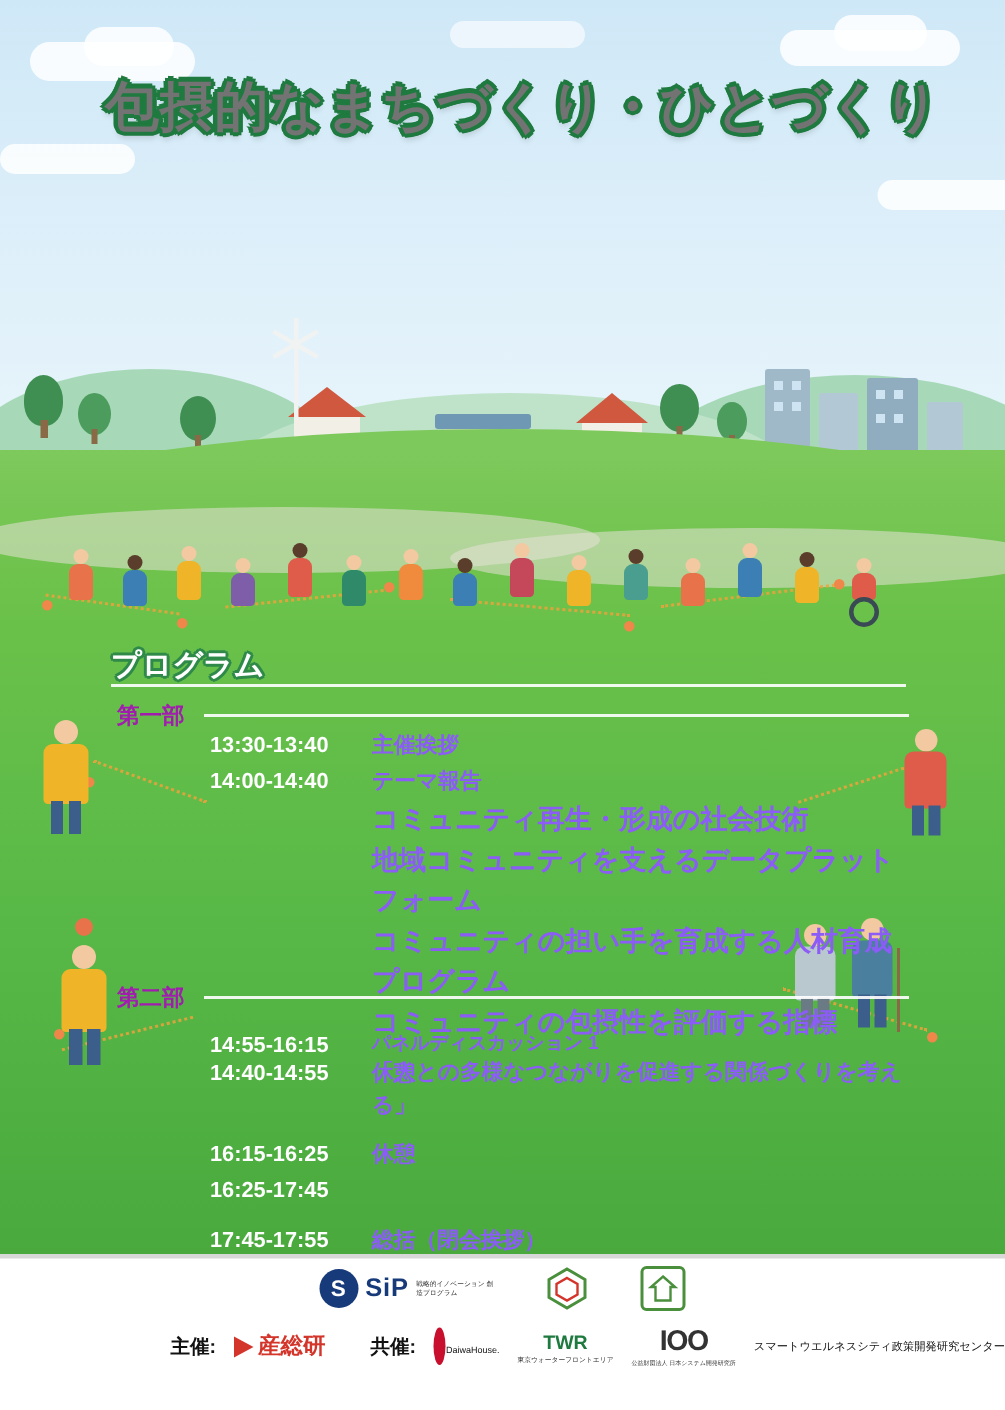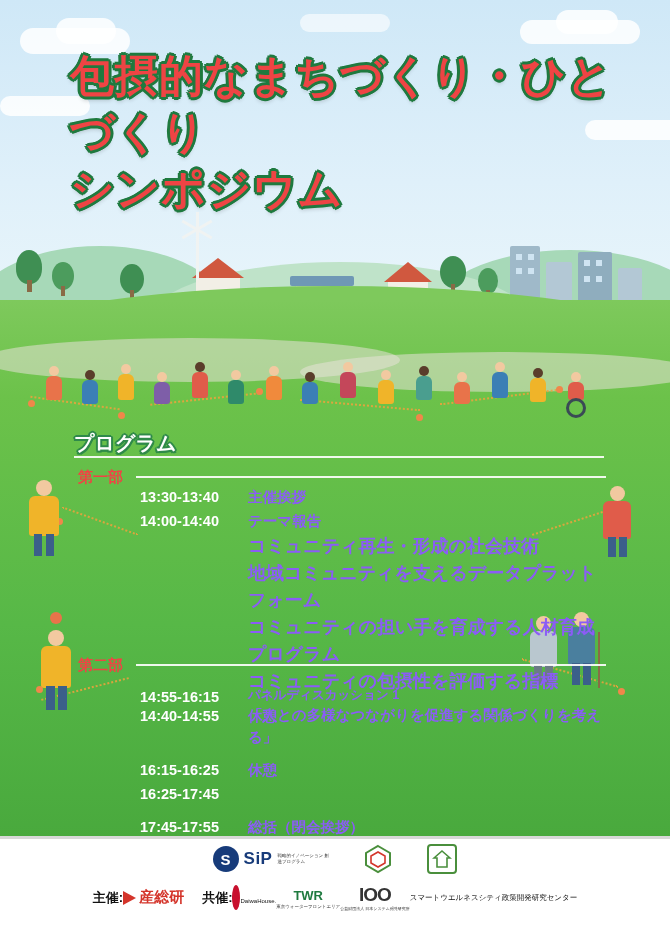--- a/index.html
+++ b/index.html
@@ -60,22 +60,22 @@
   .person .head { position: absolute; border-radius: 50%; }
   .person .body { position: absolute; border-radius: 6px 6px 3px 3px; }
   .dotline { position: absolute; border-top: 2px dotted #f0a23c; opacity:.85; }
   .dotpt { position: absolute; width: 7px; height: 7px; border-radius: 50%; background:#f0874a; }
 
   
   .title-wrap { position: absolute; left: 70px; top: 48px; width: 560px; }
   .title-line {
     display: block;
     font-weight: bold;
-    color: #ef4444;
-    font-size: 44px;
+    color: #737373;
+    font-size: 36px;
     letter-spacing: .5px;
     line-height: 1.28;
     text-shadow:
       -2px -2px 0 #1f7a3f,  2px -2px 0 #1f7a3f,
       -2px  2px 0 #1f7a3f,  2px  2px 0 #1f7a3f,
       -3px  0   0 #1f7a3f,  3px  0   0 #1f7a3f,
        0   -3px 0 #1f7a3f,  0    3px 0 #1f7a3f,
        0 4px 4px rgba(0,0,0,.18);
   }
   .subtitle-wrap { position: absolute; left: 80px; top: 152px; width: 560px; }
@@ -105,21 +105,21 @@
     font-size: 20px; font-weight: bold; color: #ffffff;
     text-shadow: -1.5px -1.5px 0 #2f8a4a, 1.5px -1.5px 0 #2f8a4a,
                  -1.5px 1.5px 0 #2f8a4a, 1.5px 1.5px 0 #2f8a4a,
                  -2px 0 0 #2f8a4a, 2px 0 0 #2f8a4a, 0 -2px 0 #2f8a4a, 0 2px 0 #2f8a4a;
   }
   .prog-rule {
     position: absolute; left: 74px; top: 456px; width: 530px; height: 2px;
     background: #ffffff; opacity: .9;
   }
   .part-label {
-    position: absolute; font-size: 15px; font-weight: bold; color: #ef4444;
+    position: absolute; font-size: 15px; font-weight: bold; color: #a21caf;
   }
   .part-rule {
     position: absolute; height: 2px; background: #ffffff; opacity: .9;
   }
   .prog-list { position: absolute; left: 140px; top: 486px; width: 470px; }
   .pitem { display: flex; margin-bottom: 2px; }
   .ptime {
     width: 108px; flex: 0 0 108px;
     font-size: 14.5px; font-weight: bold; color: #ffffff; line-height: 1.55;
   }
@@ -143,21 +143,21 @@
   }
   .sip-txt { font-size: 17px; font-weight: bold; color: #173b7a; letter-spacing: .5px; }
   .sip-sub { font-size: 4.5px; color: #333; line-height: 1.25; width: 52px; }
   .hex-logo { width: 30px; height: 30px; position: relative; }
   .house-logo {
     width: 30px; height: 30px; border: 2px solid #4a8f3c; border-radius: 4px;
     display: flex; align-items: center; justify-content: center;
   }
   .logos-bottom {
     position: absolute; left: 0; top: 884px; width: 670px;
-    display: flex; align-items: center; justify-content: center; 
+    display: flex; align-items: center; justify-content: flex-end; gap: 12px;
   }
   .lbl { font-size: 13px; font-weight: bold; color: #111; }
   .aist {
     display: flex; align-items: center; gap: 3px;
   }
   .aist-mark {
     width: 0; height: 0; border-left: 13px solid #d4352b;
     border-top: 7px solid transparent; border-bottom: 7px solid transparent;
   }
   .aist-txt { font-size: 15px; font-weight: bold; color: #d4352b; }
@@ -354,21 +354,20 @@
   <div class="person" style="left:566px; top:612px;">
     <div class="head" style="left:8px; top:0; width:15px; height:15px; background:#f2c9a0;"></div>
     <div class="body" style="left:2px; top:15px; width:27px; height:38px; background:#4a7f9e;"></div>
     <div style="position:absolute;left:6px;top:51px;width:8px;height:22px;background:#3b5f8a;"></div>
     <div style="position:absolute;left:17px;top:51px;width:8px;height:22px;background:#3b5f8a;"></div>
     <div style="position:absolute;left:32px;top:20px;width:2px;height:56px;background:#8a6a46;"></div>
   </div>
 
   <div class="title-wrap">
     <span class="title-line">包摂的なまちづくり・ひとづくり</span>
-    <span class="title-line">シンポジウム</span>
   </div>
 
 
 
   <div class="prog-head">プログラム</div>
   <div class="prog-rule"></div>
 
   <div class="part-label" style="left:78px; top:468px;">第一部</div>
   <div class="part-rule" style="left:136px; top:476px; width:470px;"></div>
 

